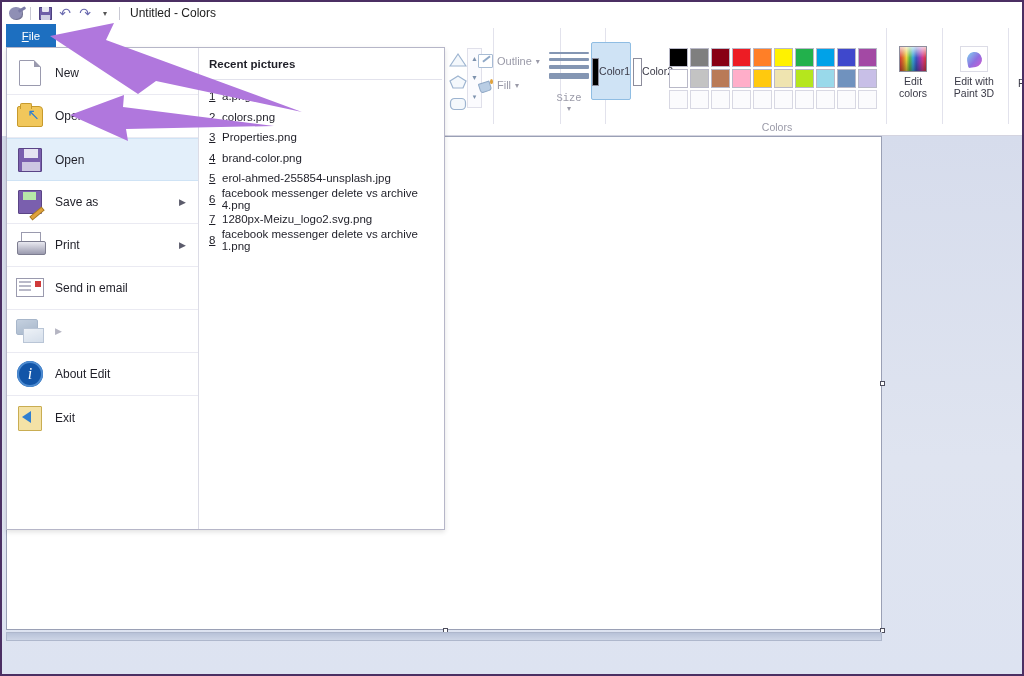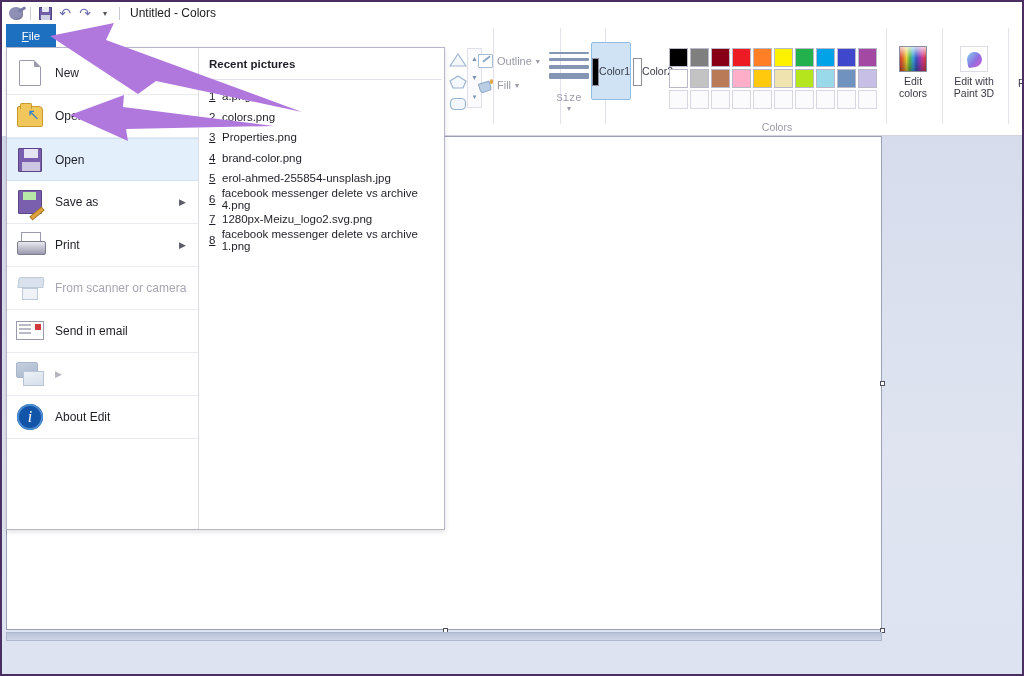--- a/index.html
+++ b/index.html
@@ -554,43 +554,43 @@
           <div class="mi-label">Save as</div>
           <div class="mi-arrow">▶</div>
         </div>
         <div class="menu-item">
           <div class="mi-ico">
             <div class="ico-print"></div>
           </div>
           <div class="mi-label">Print</div>
           <div class="mi-arrow">▶</div>
         </div>
+        <div class="menu-item">
+          <div class="mi-ico">
+            <div class="ico-email"></div>
+          </div>
+          <div class="mi-label">Send in email</div>
+        </div>
         <div class="menu-item disabled">
           <div class="mi-ico">
-            <div class="ico-scan"></div>
-          </div>
-          <div class="mi-label">From scanner or camera</div>
+            <div class="ico-desktop"></div>
+          </div>
+          <div class="mi-arrow">▶</div>
         </div>
         <div class="menu-item">
           <div class="mi-ico">
-            <div class="ico-email"></div>
-          </div>
-          <div class="mi-label">Send in email</div>
-        </div>
-        <div class="menu-item disabled">
-          <div class="mi-ico">
-            <div class="ico-desktop"></div>
-          </div>
-          <div class="mi-arrow">▶</div>
-        </div>
-        <div class="menu-item">
-          <div class="mi-ico">
             <div class="ico-about">i</div>
           </div>
           <div class="mi-label">About Edit</div>
+        </div>
+        <div class="menu-item last">
+          <div class="mi-ico">
+            <div class="ico-exit"></div>
+          </div>
+          <div class="mi-label">Exit</div>
         </div>
       </div>
     <div id="menu-right">
       <div id="recent-title">Recent pictures</div>
       <div id="recent-rule"></div>
       <div id="recent-list">
           <div class="recent-item">
             <span class="recent-num">1</span>
             <span>a.png</span>
           </div>

